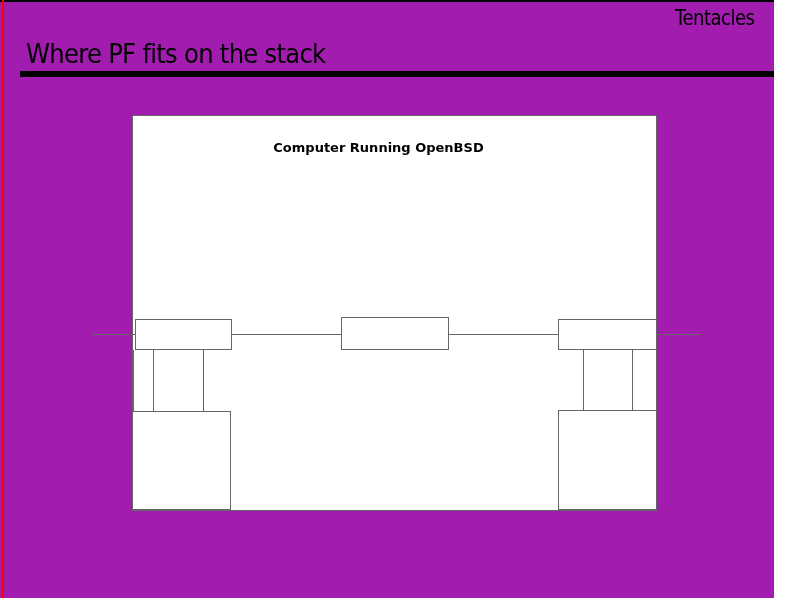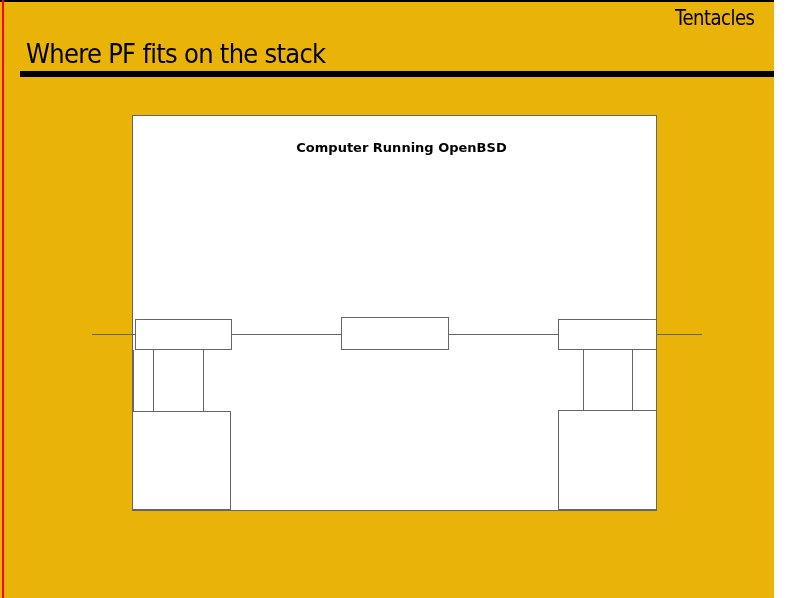--- a/index.html
+++ b/index.html
@@ -9,21 +9,21 @@
     background: #ffffff;
   }
   body {
     font-family: "Liberation Sans", sans-serif;
   }
 
   #slide {
     position: relative;
     width: 774px;
     height: 598px;
-    background: #eab308;
+    background: #a21caf;
     overflow: hidden;
   }
 
   
   #top-rule {
     position: absolute;
     left: 0;
     top: 0;
     width: 798px;
     height: 2px;
@@ -102,21 +102,21 @@
     position: absolute;
     font-family: "DejaVu Sans Mono", monospace;
     font-size: 11px;
     font-weight: bold;
     color: #000000;
     white-space: nowrap;
     text-align: center;
   }
   #host-title {
     position: absolute;
-    left: 139px;
+    left: 116px;
     top: 140px;
     width: 525px;
     text-align: center;
     font-family: "DejaVu Sans", sans-serif;
     font-size: 13px;
     font-weight: bold;
     color: #000000;
   }
 
   

